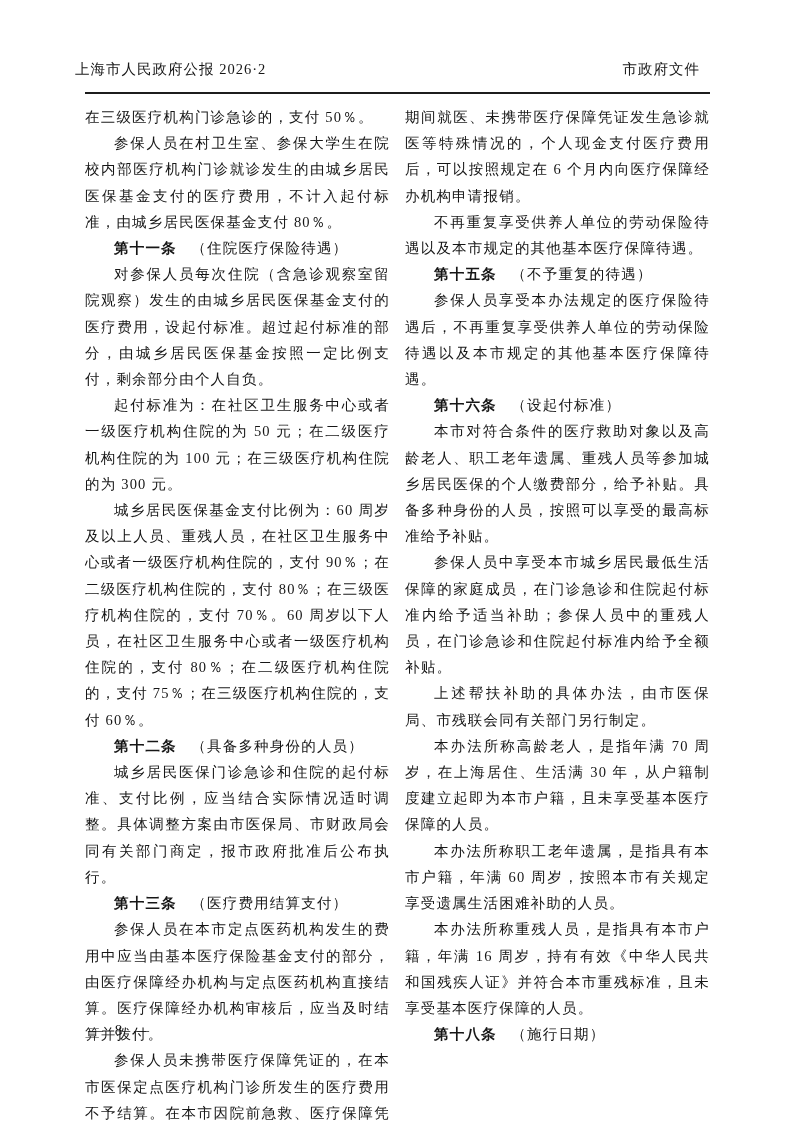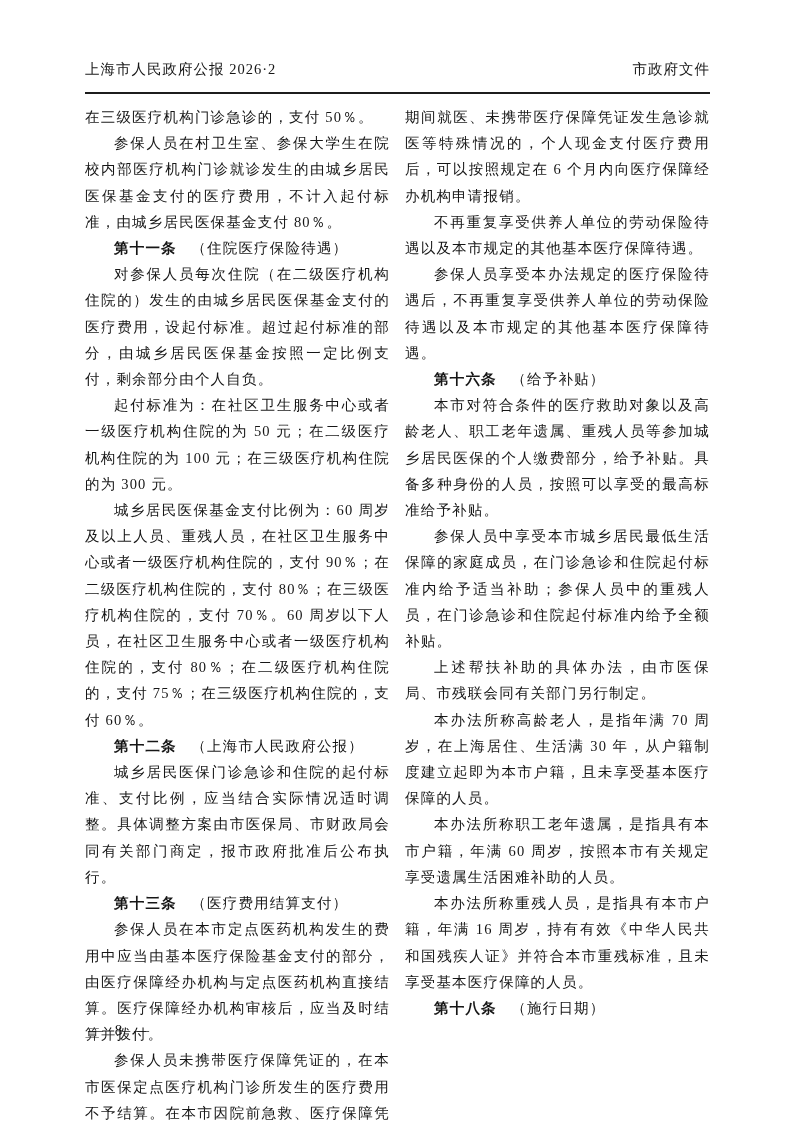--- a/index.html
+++ b/index.html
@@ -12,21 +12,21 @@
     width: 793px;
     height: 1122px;
     background: #ffffff;
     font-family: "Liberation Serif", "DejaVu Serif", serif;
     color: #161616;
     overflow: hidden;
   }
   .header {
     position: absolute;
     top: 60px;
-    left: 85px;
+    left: 75px;
     width: 625px;
     display: flex;
     justify-content: space-between;
     align-items: flex-end;
     font-size: 14.5px;
     letter-spacing: 1px;
   }
   .rule {
     position: absolute;
     top: 92px;
@@ -81,34 +81,35 @@
     <span>市政府文件</span>
   </div>
 
   <div class="rule"></div>
 
   <div class="columns">
     <div class="col">
         <p class="cont">在三级医疗机构门诊急诊的，支付 50％。</p>
         <p>参保人员在村卫生室、参保大学生在院校内部医疗机构门诊就诊发生的由城乡居民医保基金支付的医疗费用，不计入起付标准，由城乡居民医保基金支付 80％。</p>
         <p class="art"><span class="num">第十一条</span><span class="title">（住院医疗保险待遇）</span></p>
-        <p>对参保人员每次住院（在二级医疗机构住院的）发生的由城乡居民医保基金支付的医疗费用，设起付标准。超过起付标准的部分，由城乡居民医保基金按照一定比例支付，剩余部分由个人自负。</p>
+        <p>对参保人员每次住院（含急诊观察室留院观察）发生的由城乡居民医保基金支付的医疗费用，设起付标准。超过起付标准的部分，由城乡居民医保基金按照一定比例支付，剩余部分由个人自负。</p>
         <p>起付标准为：在社区卫生服务中心或者一级医疗机构住院的为 50 元；在二级医疗机构住院的为 100 元；在三级医疗机构住院的为 300 元。</p>
         <p>城乡居民医保基金支付比例为：60 周岁及以上人员、重残人员，在社区卫生服务中心或者一级医疗机构住院的，支付 90％；在二级医疗机构住院的，支付 80％；在三级医疗机构住院的，支付 70％。60 周岁以下人员，在社区卫生服务中心或者一级医疗机构住院的，支付 80％；在二级医疗机构住院的，支付 75％；在三级医疗机构住院的，支付 60％。</p>
-        <p class="art"><span class="num">第十二条</span><span class="title">（上海市人民政府公报）</span></p>
+        <p class="art"><span class="num">第十二条</span><span class="title">（具备多种身份的人员）</span></p>
         <p>城乡居民医保门诊急诊和住院的起付标准、支付比例，应当结合实际情况适时调整。具体调整方案由市医保局、市财政局会同有关部门商定，报市政府批准后公布执行。</p>
         <p class="art"><span class="num">第十三条</span><span class="title">（医疗费用结算支付）</span></p>
         <p>参保人员在本市定点医药机构发生的费用中应当由基本医疗保险基金支付的部分，由医疗保障经办机构与定点医药机构直接结算。医疗保障经办机构审核后，应当及时结算并拨付。</p>
         <p>参保人员未携带医疗保障凭证的，在本市医保定点医疗机构门诊所发生的医疗费用不予结算。在本市因院前急救、医疗保障凭证报损或者报失</p>
       </div>
     <div class="col">
         <p class="cont">期间就医、未携带医疗保障凭证发生急诊就医等特殊情况的，个人现金支付医疗费用后，可以按照规定在 6 个月内向医疗保障经办机构申请报销。</p>
         <p>不再重复享受供养人单位的劳动保险待遇以及本市规定的其他基本医疗保障待遇。</p>
+        <p class="art"><span class="num">第十五条</span><span class="title">（不予重复的待遇）</span></p>
         <p>参保人员享受本办法规定的医疗保险待遇后，不再重复享受供养人单位的劳动保险待遇以及本市规定的其他基本医疗保障待遇。</p>
-        <p class="art"><span class="num">第十六条</span><span class="title">（给予补贴）</span></p>
+        <p class="art"><span class="num">第十六条</span><span class="title">（设起付标准）</span></p>
         <p>本市对符合条件的医疗救助对象以及高龄老人、职工老年遗属、重残人员等参加城乡居民医保的个人缴费部分，给予补贴。具备多种身份的人员，按照可以享受的最高标准给予补贴。</p>
         <p>参保人员中享受本市城乡居民最低生活保障的家庭成员，在门诊急诊和住院起付标准内给予适当补助；参保人员中的重残人员，在门诊急诊和住院起付标准内给予全额补贴。</p>
         <p>上述帮扶补助的具体办法，由市医保局、市残联会同有关部门另行制定。</p>
         <p>本办法所称高龄老人，是指年满 70 周岁，在上海居住、生活满 30 年，从户籍制度建立起即为本市户籍，且未享受基本医疗保障的人员。</p>
         <p>本办法所称职工老年遗属，是指具有本市户籍，年满 60 周岁，按照本市有关规定享受遗属生活困难补助的人员。</p>
         <p>本办法所称重残人员，是指具有本市户籍，年满 16 周岁，持有有效《中华人民共和国残疾人证》并符合本市重残标准，且未享受基本医疗保障的人员。</p>
         <p class="art"><span class="num">第十八条</span><span class="title">（施行日期）</span></p>
       </div>
   </div>
 

